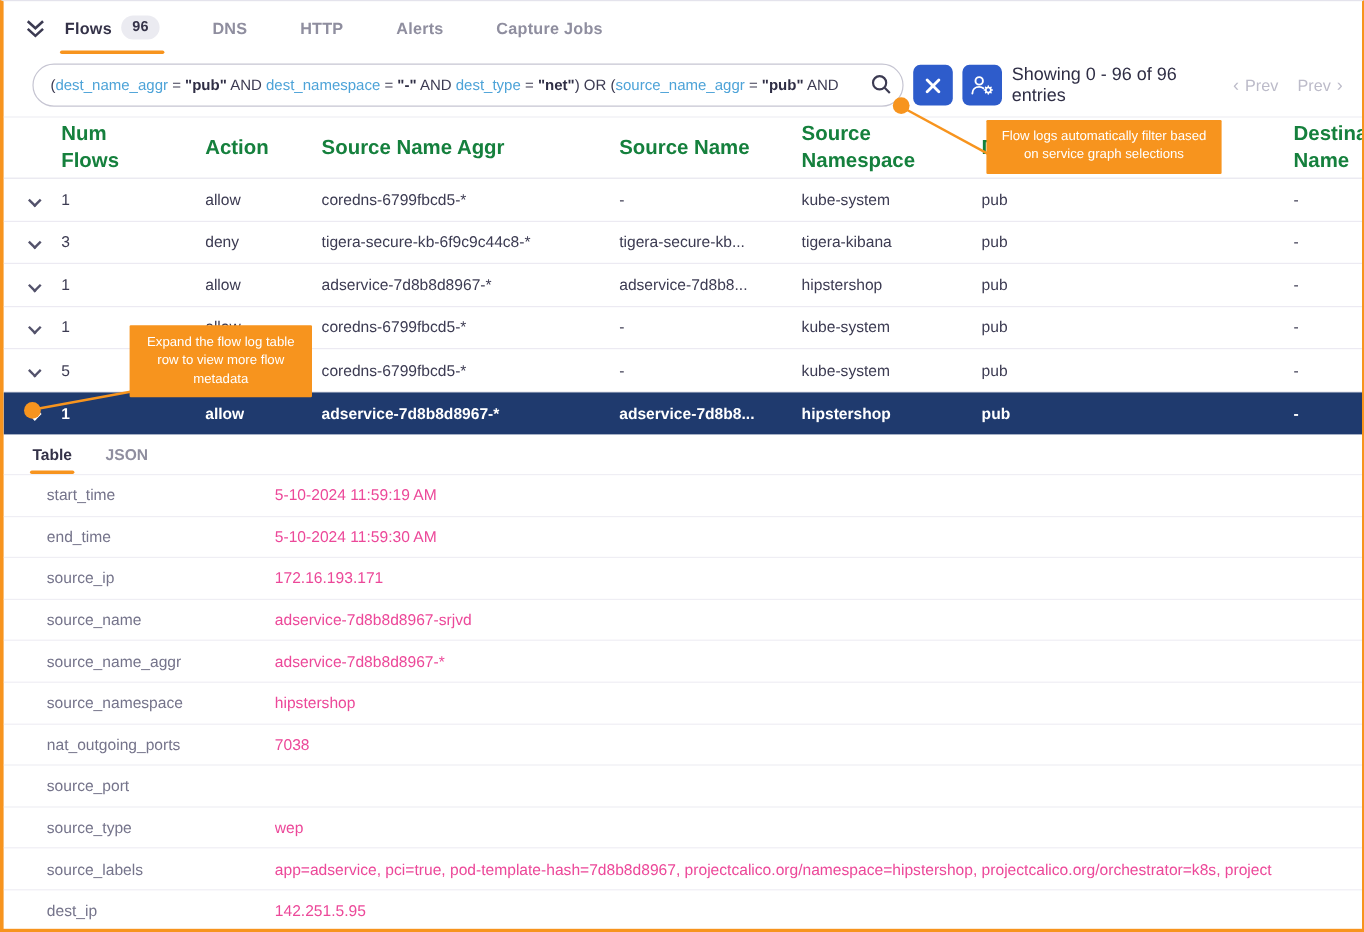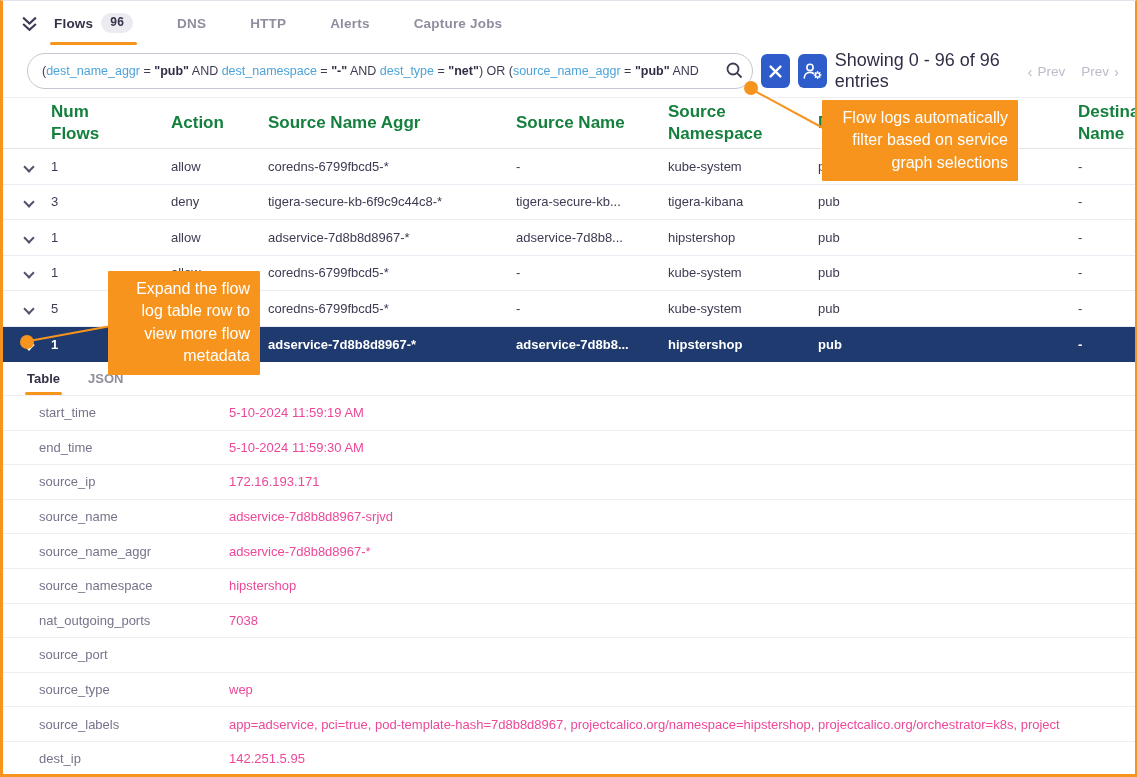--- a/index.html
+++ b/index.html
@@ -21,21 +21,21 @@
   .filterrow{display:flex;align-items:center;padding:0 14px 0 24px;height:52px;gap:8px}
   .search{flex:0 0 726px;height:36px;border:1px solid #c6c5d2;border-radius:18px;display:flex;align-items:center;
           padding:0 22px 0 14px;position:relative;font-size:12.5px;white-space:nowrap;overflow:hidden;background:#fff;cursor:text}
   .qwrap{white-space:nowrap;overflow:hidden}
   .q-field{color:var(--query-field-blue,#4DA3D8)}
   .q-plain{color:#3c3b52}
   .q-value{color:#2f2e45;font-weight:bold}
   .mag{position:absolute;right:8px;top:6px;background:#fff;padding-left:3px;display:flex;cursor:pointer}
   .bluebtn{width:35px;height:34px;border:none;border-radius:6px;background:var(--button-blue,#2E5CCB);color:#fff;
            display:flex;align-items:center;justify-content:center;cursor:pointer;font-size:15px;font-weight:bold}
-  .showing{font-size:18px;color:#2f2e45}
+  .showing{font-size:15px;color:#2f2e45}
   .pager{margin-left:auto;display:flex;gap:16px;color:#bcbbc9;font-size:13.5px;padding-right:2px}
   .pbtn{cursor:pointer;display:flex;gap:5px;align-items:center}
   .pchev{font-size:15px}
 
   
   .grid{display:grid;grid-template-columns:48px 120px 97px 248px 152px 150px 260px minmax(0,1fr);align-items:center}
   .thead{height:52px;border-bottom:1px solid #e6e5ee;border-top:1px solid #efeef4;font-weight:bold;font-size:17px;color:#15803d}
   .th{padding-right:8px;line-height:1.3}
   .th.c2{max-width:52px}
   .th.c6{max-width:92px}
@@ -51,22 +51,22 @@
   .dtabs{display:flex;gap:28px;height:34px;align-items:stretch;padding-left:24px;border-bottom:1px solid #efeef4}
   .dtab{position:relative;display:flex;align-items:center;font-weight:bold;font-size:13px;color:#8f8e9f;cursor:pointer}
   .dtab.active{color:#343248}
   .dtab.active::after{content:"";position:absolute;left:-2px;right:-2px;bottom:0;height:3px;background:var(--orange,#F7941E);border-radius:2px}
   .kvrow{display:grid;grid-template-columns:190px minmax(0,1fr);align-items:center;height:34.6px;
          border-bottom:1px solid #efeef4;padding-left:36px;font-size:13px}
   .kvkey{color:#75748b}
   .kvval{color:#ec4899;white-space:nowrap;overflow:hidden;padding-right:4px}
 
   
-  .callout{position:absolute;background:var(--orange,#F7941E);color:#fff;font-size:16px;line-height:1.4;
-           text-align:right;padding:7px 10px;z-index:5;border-radius:1px}
+  .callout{position:absolute;background:var(--orange,#F7941E);color:#fff;font-size:11px;line-height:1.4;
+           text-align:center;padding:7px 10px;z-index:5;border-radius:1px}
   .co-right{left:819px;top:99px;width:196px}
   .co-left{left:105px;top:270px;width:152px}
   .overlay{position:absolute;left:0;top:0;width:1137px;height:777px;pointer-events:none;z-index:4}
   .connector{stroke:var(--orange,#F7941E);stroke-width:2;fill:none}
   .anchordot{fill:var(--orange,#F7941E)}
 </style>
 </head>
 <body>
 
 <div class="page" style="--orange: #F7941E; --button-blue: #2E5CCB; --selected-navy: #1F3A6E; --query-field-blue: #4DA3D8;">

